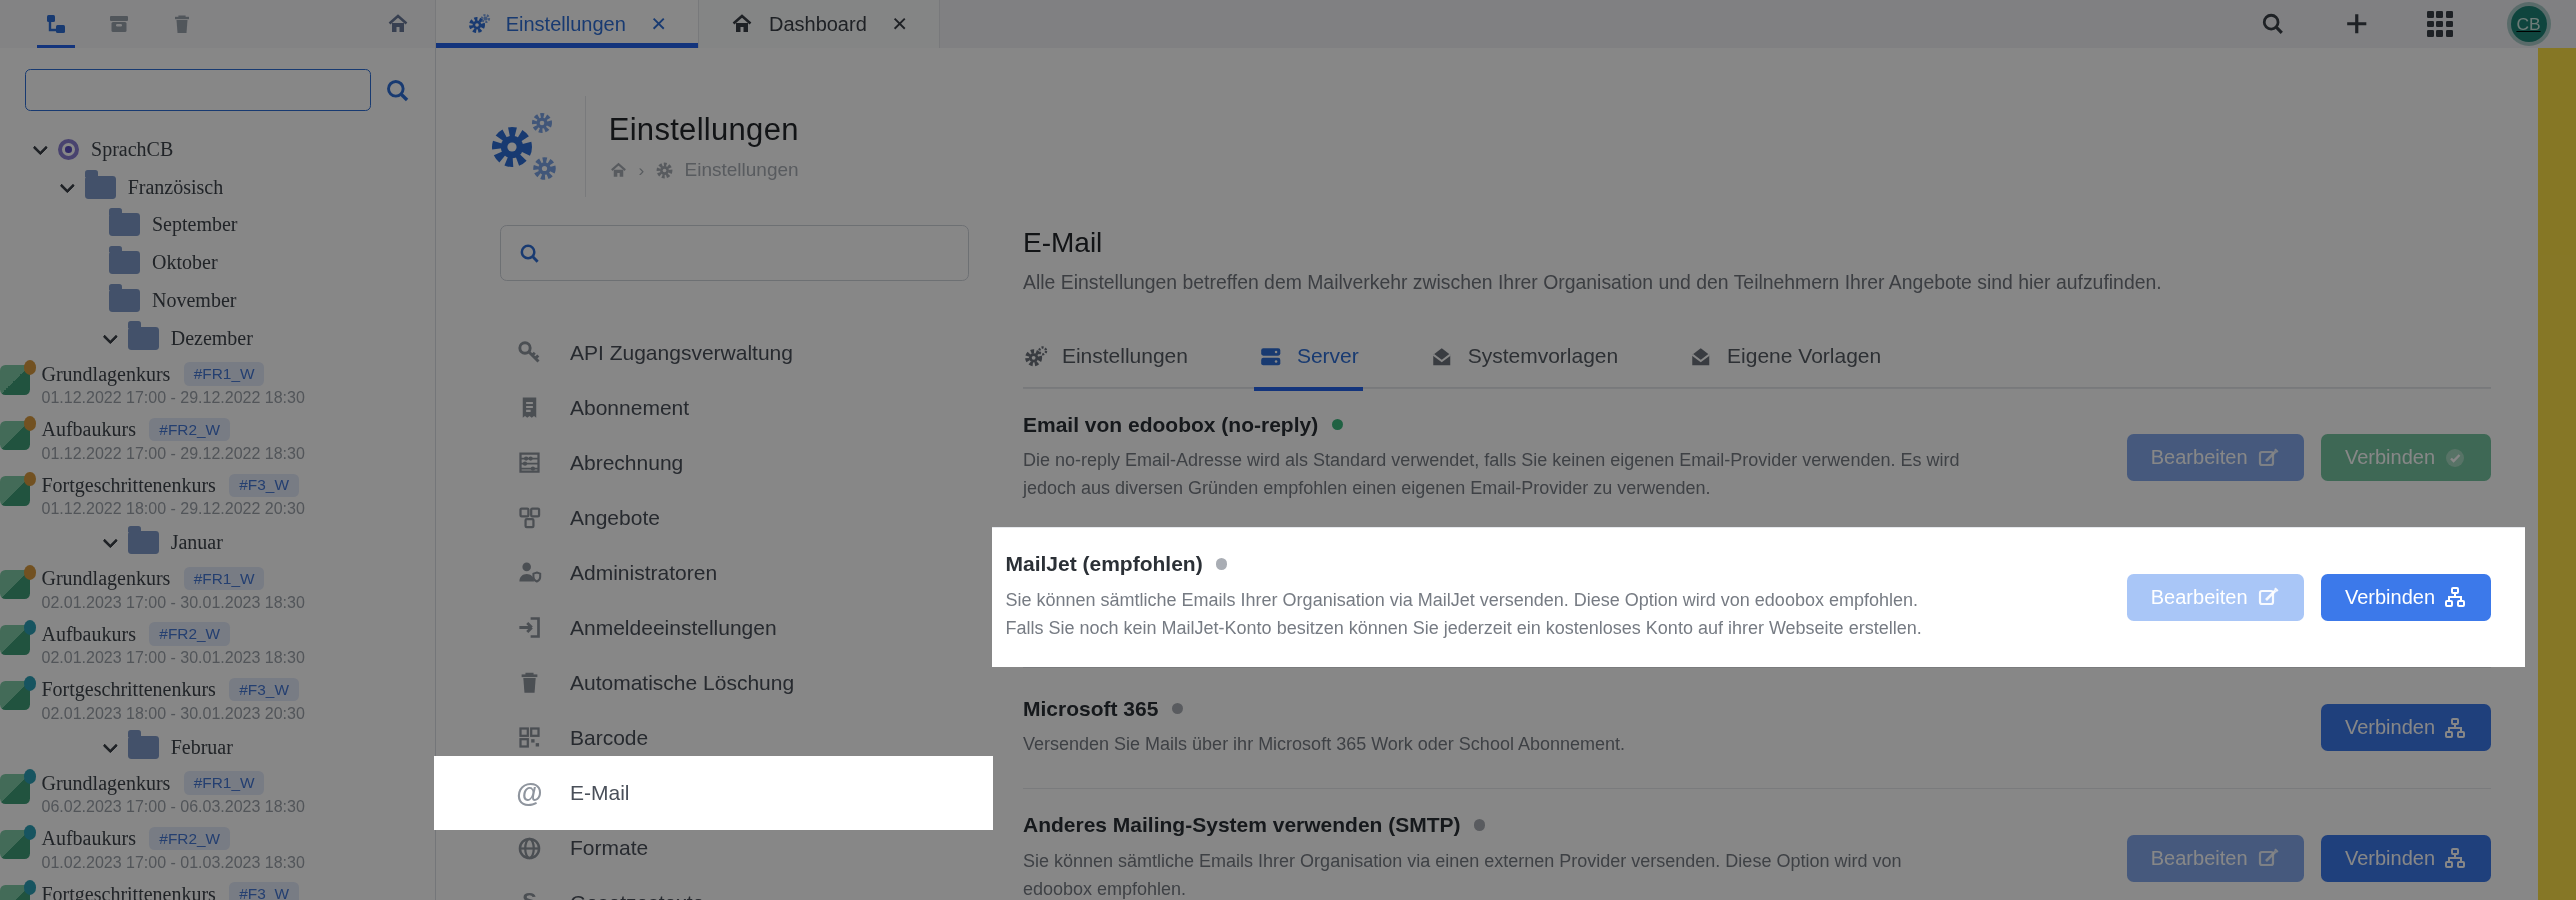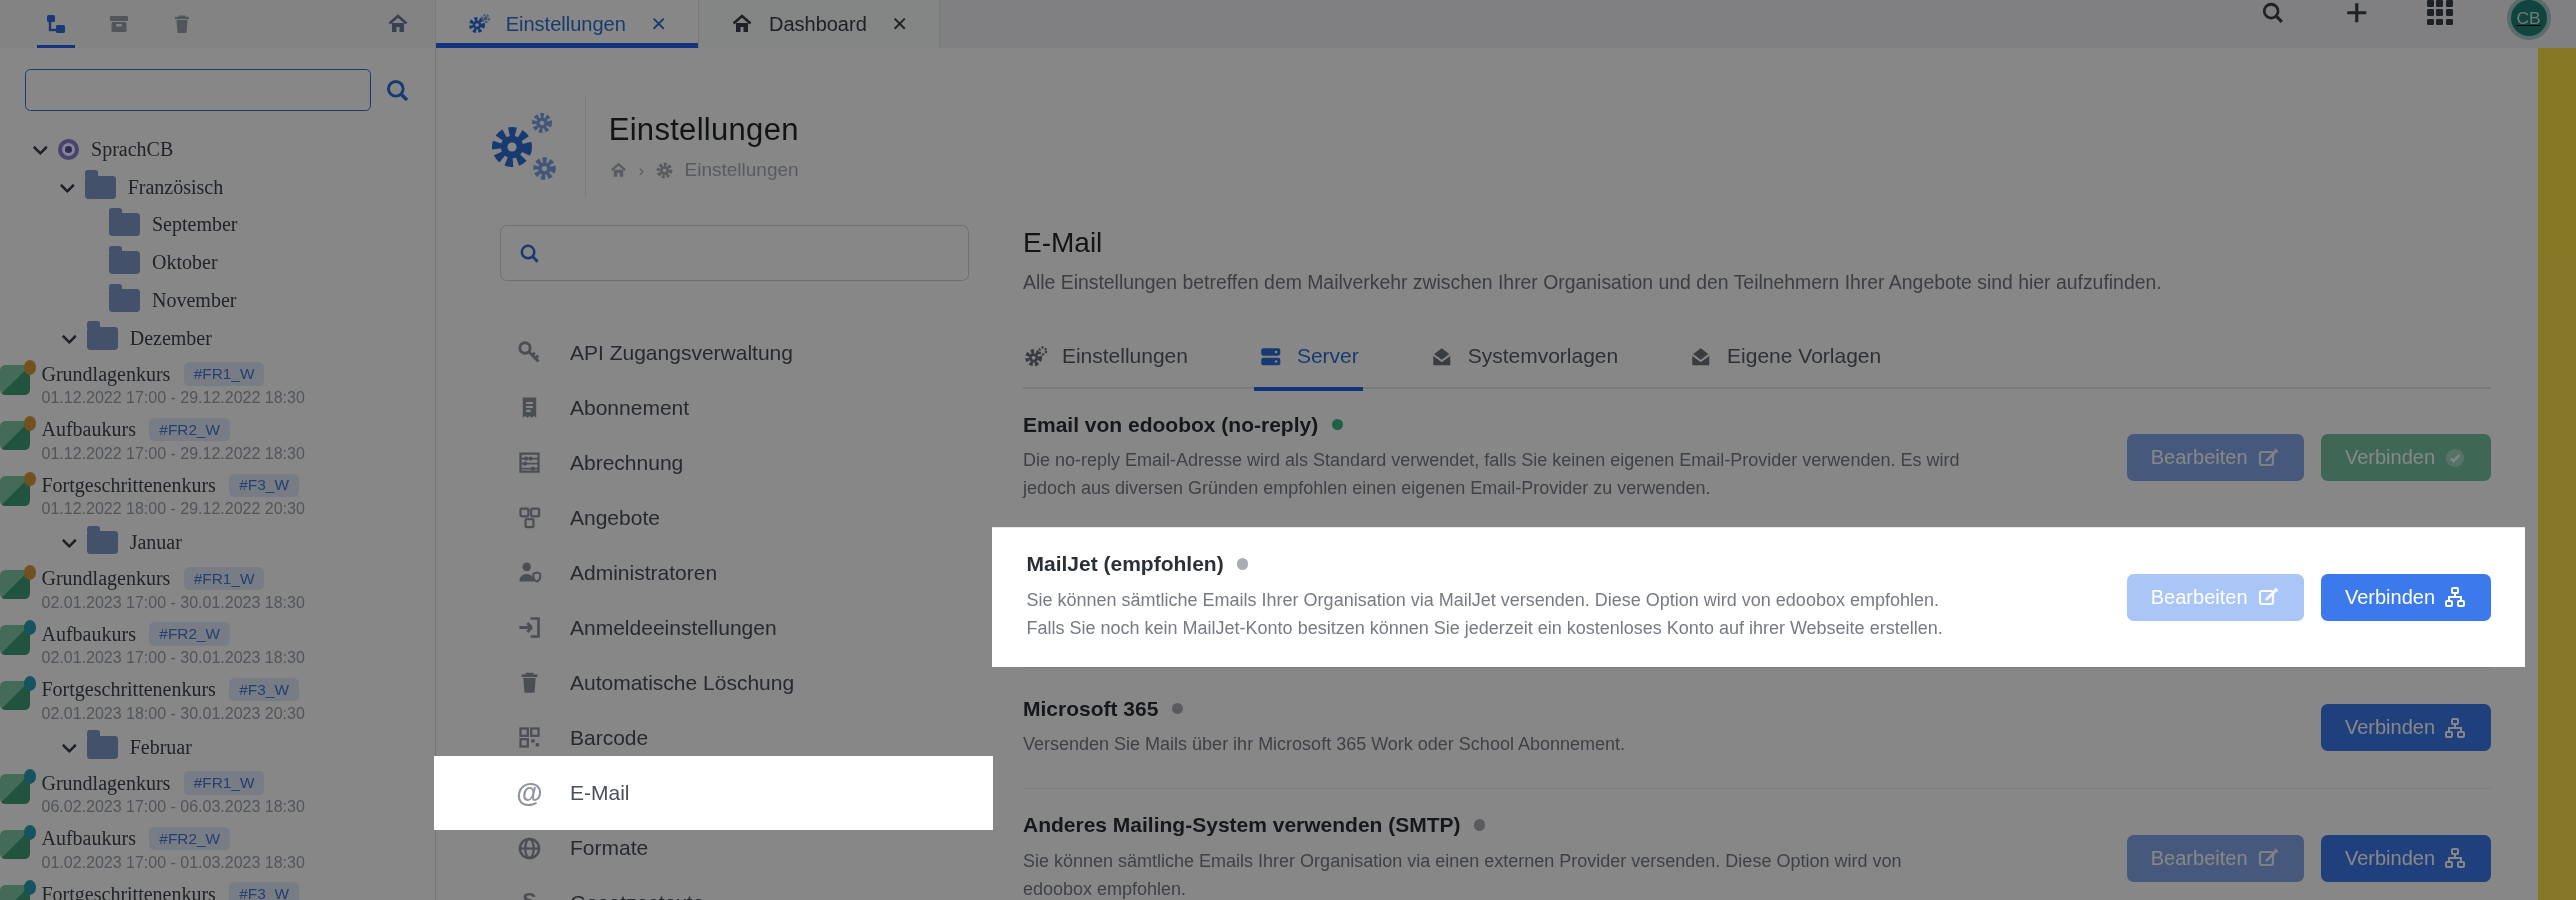--- a/index.html
+++ b/index.html
@@ -18,40 +18,40 @@
   .tb-home { margin-left:auto; margin-right:25.5px; color:#6b7a99; }
   .tabs { display:flex; height:48px; }
   .tab { display:flex; align-items:center; gap:14.7px; padding:0 31px; background:#fafbfc;
          border-right:0.7px solid #e2e4e8; position:relative; cursor:pointer; }
   .tab .t-ic { width:24px; height:24px; }
   .tab .t-lbl { font-size:20px; color:#3a3f46; }
   .tab .t-x { width:17.4px; height:17.4px; color:#3a3f46; margin-left:9.4px; }
   .tab.active { background:#fff; }
   .tab.active .t-lbl, .tab.active .t-x { color:#2f6fd6; }
   .tab.active::after { content:""; position:absolute; left:0; right:0; bottom:0; height:4.7px; background:#2563eb; }
-  .topbar-right { margin-left:auto; display:flex; align-items:flex-start; gap:58px; padding-right:29.5px;text-decoration:underline; }
+  .topbar-right { margin-left:auto; display:flex; align-items:center; gap:58px; padding-right:29.5px;text-decoration:underline; }
   .tr-ic { width:25.5px; height:25.5px; color:#3a3f46; }
   .tr-ic svg { width:100%; height:100%; }
   .grid9 { display:grid; grid-template-columns:repeat(3,6.7px); grid-template-rows:repeat(3,6.7px); gap:2.7px; }
   .grid9 i { background:#3a3f46; border-radius:1.3px; }
   .avatar { width:36px; height:36px; border-radius:50%; background:#1d8376; color:#cfe9e2;
             display:flex; align-items:center; justify-content:center; font-size:17.4px;
             box-shadow:0 0 0 4px rgba(31,131,118,.35); }
 
   
   .sidebar { position:absolute; top:48px; left:0; width:436px; bottom:0; background:#fff;
              border-right:0.7px solid #dcdfe4; padding-top:21.4px; overflow:hidden; }
   .search-row { display:flex; align-items:center; gap:13.4px; padding:0 24px 0 25px; }
   .search-input { flex:1; height:42px; border:1.3px solid #2f6fd6; border-radius:5.4px; background:#fff;
                   font-size:19px; padding:0 12px; color:#3a3f46; outline:none; }
   .search-btn { width:27px; height:27px; color:#2f6fd6; background:none; border:none; cursor:pointer; }
   .search-btn svg { width:100%; height:100%; }
   .tree { margin-top:19px; }
   .trow { display:flex; align-items:center; gap:12px; padding:7.4px 0; cursor:pointer; }
-  .p-root { padding-left:35px; } .p-l2 { padding-left:62px; } .p-l3 { padding-left:64px; }
+  .p-root { padding-left:35px; } .p-l2 { padding-left:62px; } .p-l3 { padding-left:105px; }
   .p-l3nc { padding-left:109px; } .p-course { padding-left:127px; }
   .chev { width:10.7px; height:10.7px; border-right:3.4px solid #3c4148; border-bottom:3.4px solid #3c4148;
           transform:rotate(45deg) translate(-1.3px,-1.3px); border-radius:1.3px; flex:none; }
   .radio { width:21.4px; height:21.4px; border:4px solid #8b7fd2; border-radius:50%; position:relative; flex:none; }
   .radio::after { content:""; position:absolute; inset:3.4px; background:#5b4ec2; border-radius:50%; }
   .folder { width:31px; height:23px; background:#7f9ac8; border-radius:3.4px; position:relative; flex:none; }
   .folder::before { content:""; position:absolute; top:-5.4px; left:0; width:13.4px; height:6.7px;
                     background:#7f9ac8; border-radius:2.7px 2.7px 0 0; }
   .lbl { font-size:20px; color:#3f454c; white-space:nowrap;font-family:Liberation Serif, serif; }
   .course { align-items:flex-start; padding:5.4px 0; }
@@ -116,21 +116,21 @@
   .sec-body { font-size:18px; color:#767b83; line-height:1.55; margin-top:10.7px; max-width:938px; }
   .sec-actions { display:flex; gap:17.4px; align-items:center; flex:none; }
   .btn { height:47px; border:none; border-radius:6.7px; display:flex; align-items:center; gap:8px;
          padding:0 24px; font-size:20px; color:#fff; cursor:pointer; font-family:"Liberation Sans", sans-serif; }
   .btn svg { width:24px; height:24px; }
   .btn-edit { background:#84a9ec; }
   .btn-edit-light { background:#a9c6f7; }
   .btn-green { background:#75c5a0; }
   .btn-blue { background:#3c79ea; }
   .sec.spot { position:relative; z-index:60; background:#fff;
-              margin-left:-31.5px; padding-left:35px; margin-right:-34px; padding-right:34px; }
+              margin-left:-31.5px; padding-left:14px; margin-right:-34px; padding-right:34px; }
   .sec.ms { padding:29px 0; }
 
   
   .dim { position:absolute; inset:0; background:rgba(0,0,0,0.47); z-index:50; pointer-events:none; }
 </style>
 </head>
 <body>
 
 <div class="app">
 

